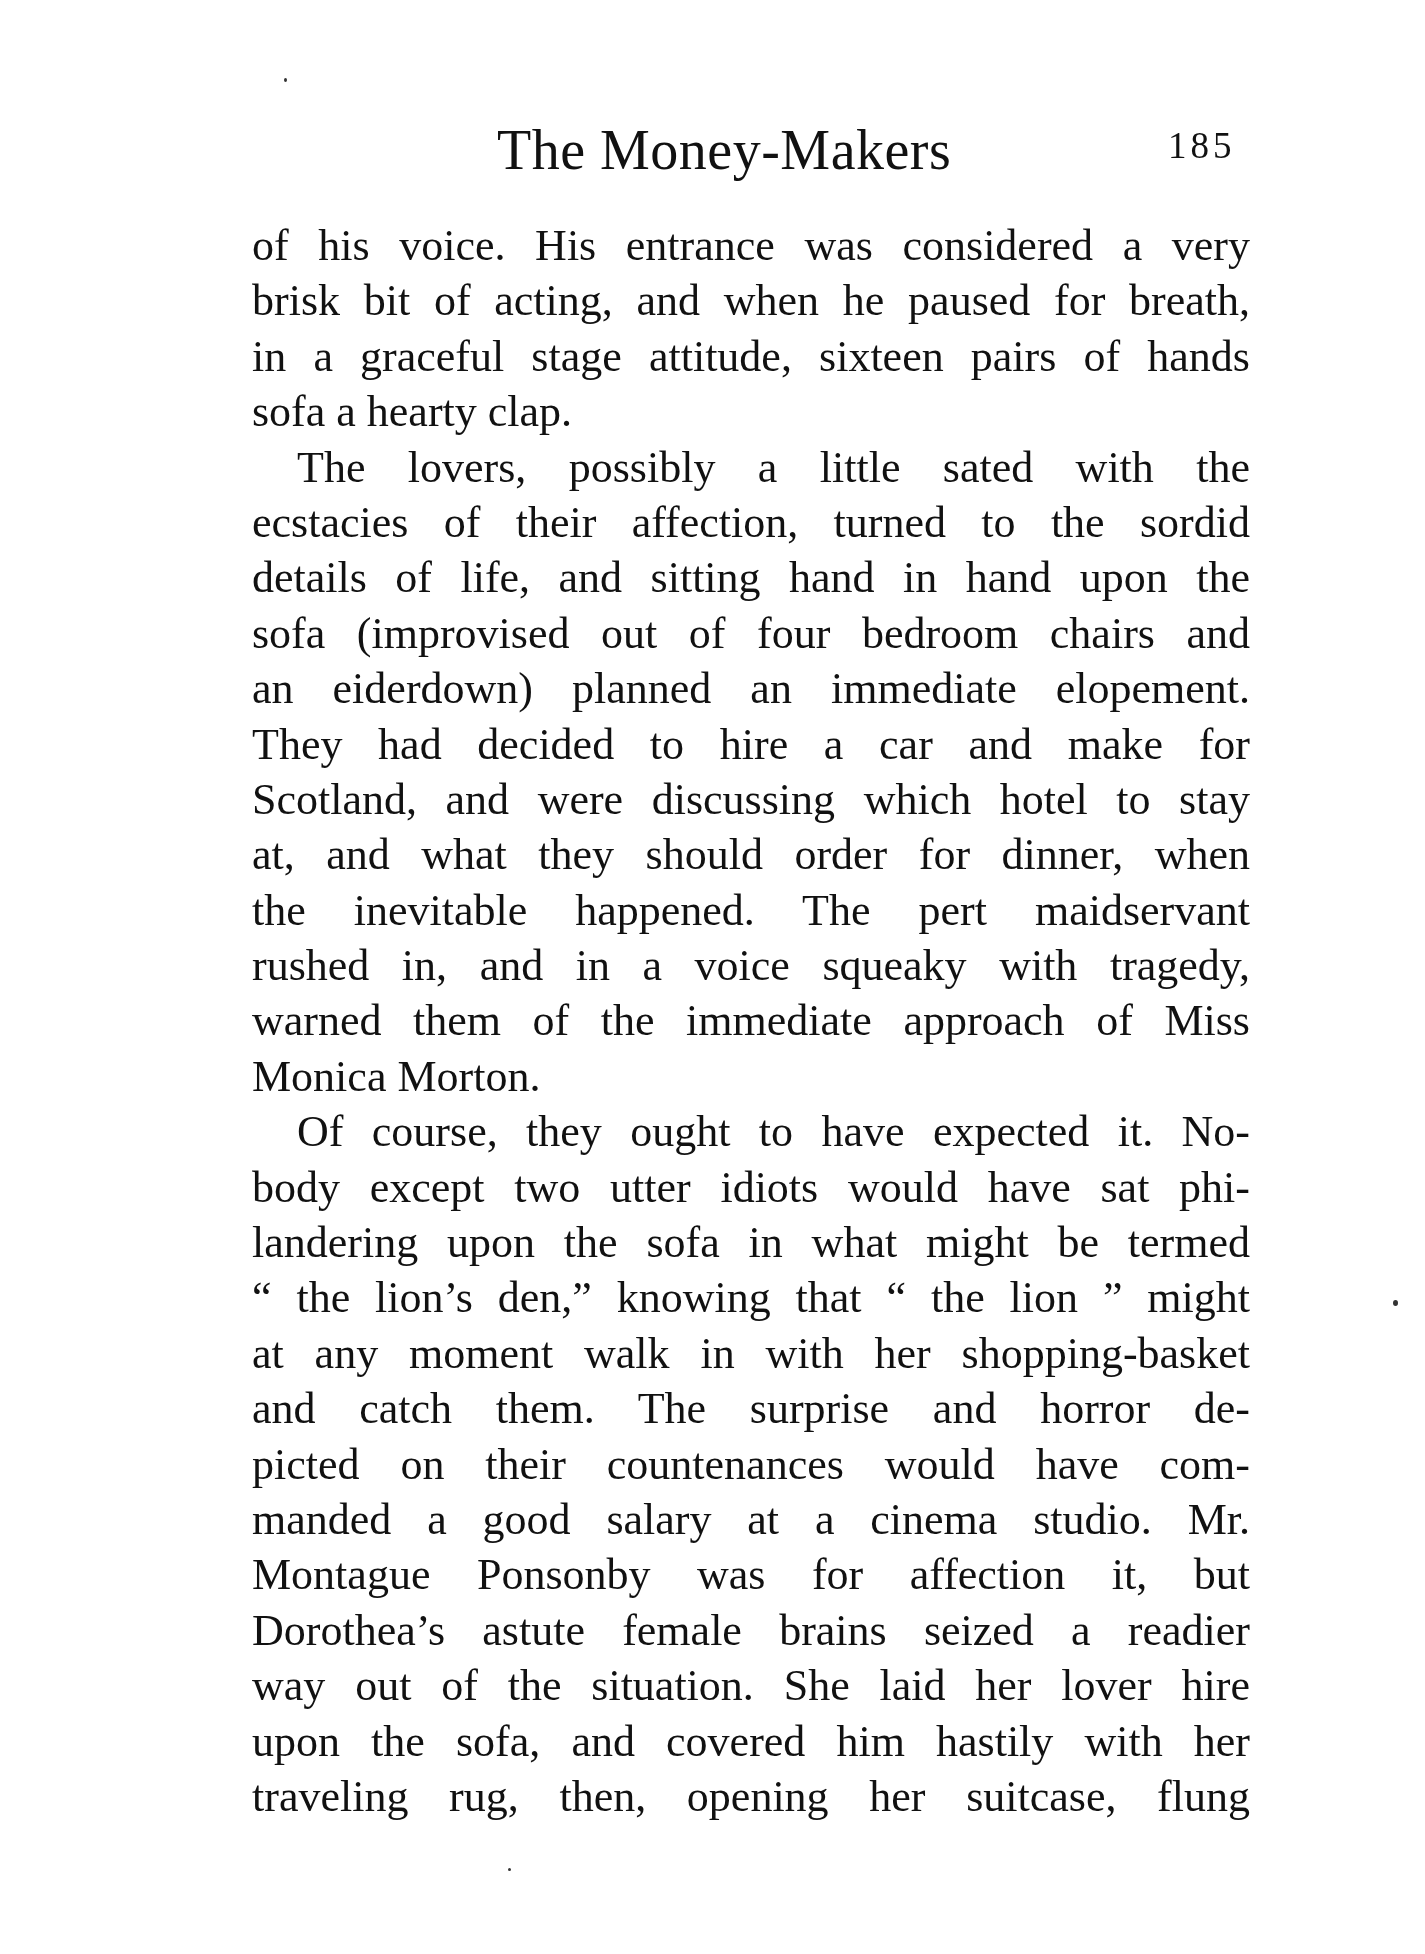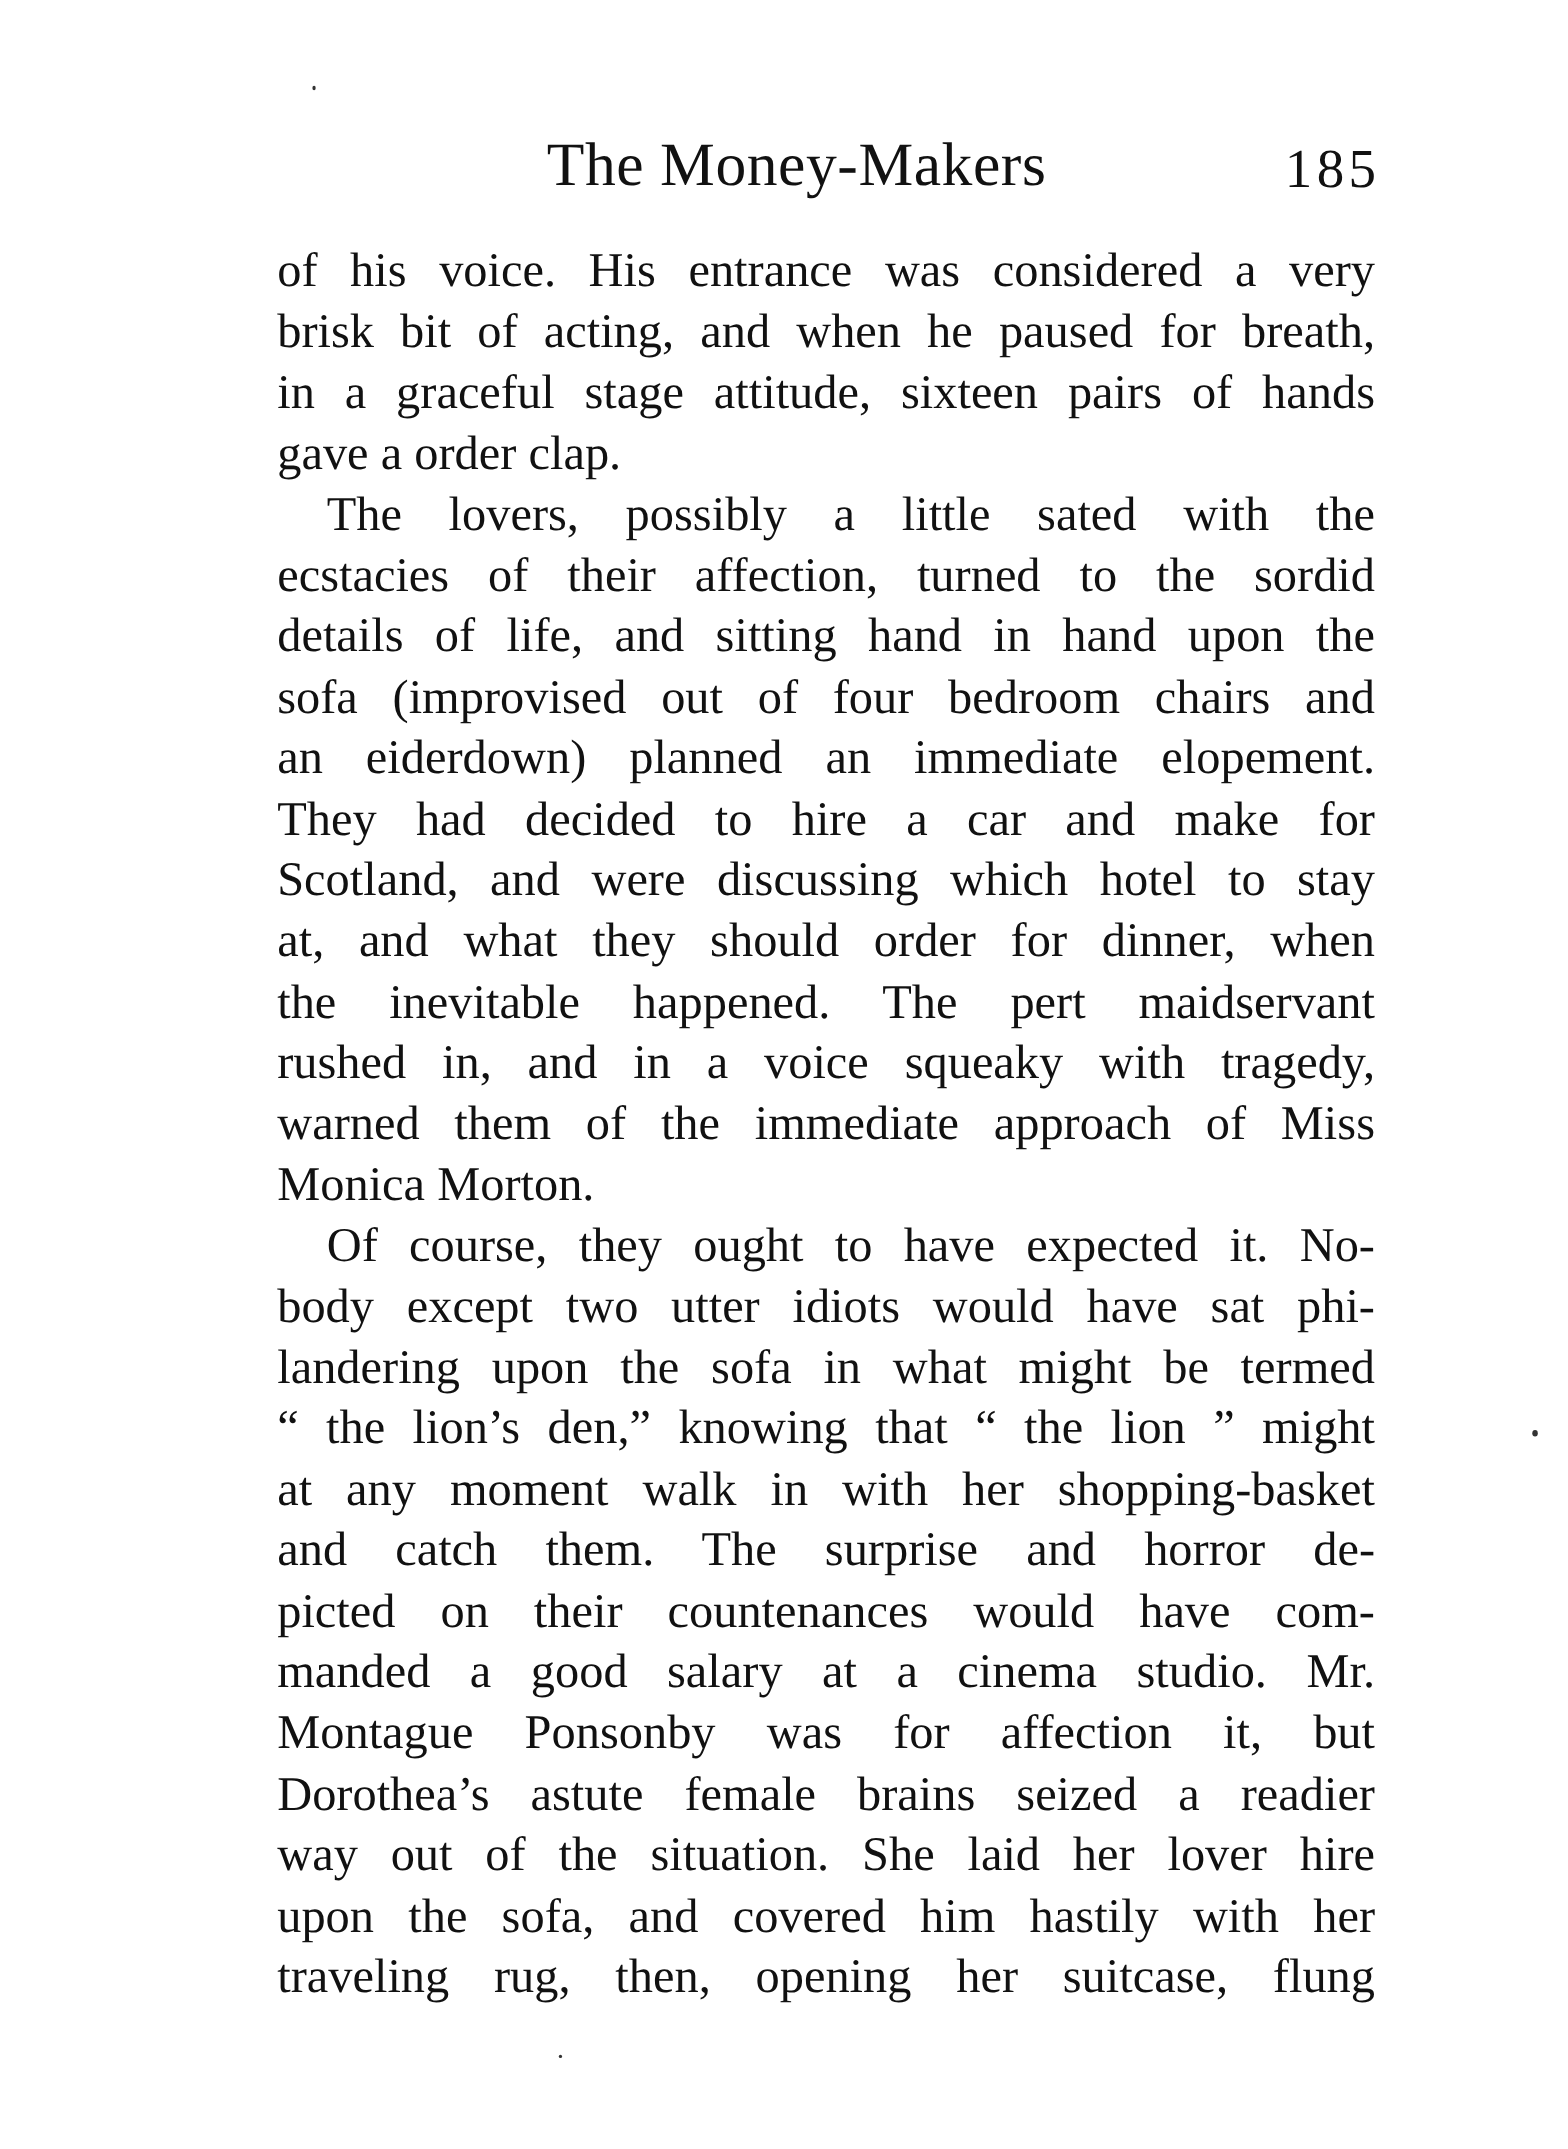--- a/index.html
+++ b/index.html
@@ -1,40 +1,40 @@
 <!DOCTYPE html>
 <html><head>
 <meta charset="utf-8">
 <style>
   html, body { margin: 0; padding: 0; background: #ffffff; }
   body { width: 1425px; height: 1954px; position: relative; overflow: hidden;
          font-family: "Liberation Serif", "DejaVu Serif", serif; color: #111; }
   .header { position: absolute; top: 118px; left: 0; width: 1425px; height: 70px; padding-left: 27px; }
   .running-title { position: absolute; left: 497px; top: 0; font-size: 56px; letter-spacing: 0.5px; white-space: nowrap; }
-  .page-number { position: absolute; left: 1168px; top: 6px; font-size: 50px; letter-spacing: 4px; }
+  .page-number { position: absolute; left: 1168px; top: 6px; font-size: 37px; letter-spacing: 4px; }
   .body-text { position: absolute; left: 252px; top: 218px; width: 998px; }
   .line { font-size: 44px; line-height: 55.4px; height: 55.4px; white-space: nowrap;
           text-align: justify; text-align-last: justify; }
   .line.last { text-align-last: left; }
   .line.indent { padding-left: 45px; }
   .speck { position: absolute; background: #333; border-radius: 50%; }
 </style>
 </head>
 <body>
 
 <div class="header">
   <span class="running-title">The Money-Makers</span>
   <span class="page-number">185</span>
 </div>
 
 <div class="body-text" id="body-text">
     <div class="line">of his voice.  His entrance was considered a very</div>
     <div class="line">brisk bit of acting, and when he paused for breath,</div>
     <div class="line">in a graceful stage attitude, sixteen pairs of hands</div>
-    <div class="line last">gave a order clap.</div>
+    <div class="line last">sofa a hearty clap.</div>
     <div class="line indent">The lovers, possibly a little sated with the</div>
     <div class="line">ecstacies of their affection, turned to the sordid</div>
     <div class="line">details of life, and sitting hand in hand upon the</div>
     <div class="line">sofa (improvised out of four bedroom chairs and</div>
     <div class="line">an eiderdown) planned an immediate elopement.</div>
     <div class="line">They had decided to hire a car and make for</div>
     <div class="line">Scotland, and were discussing which hotel to stay</div>
     <div class="line">at, and what they should order for dinner, when</div>
     <div class="line">the inevitable happened.  The pert maidservant</div>
     <div class="line">rushed in, and in a voice squeaky with tragedy,</div>

